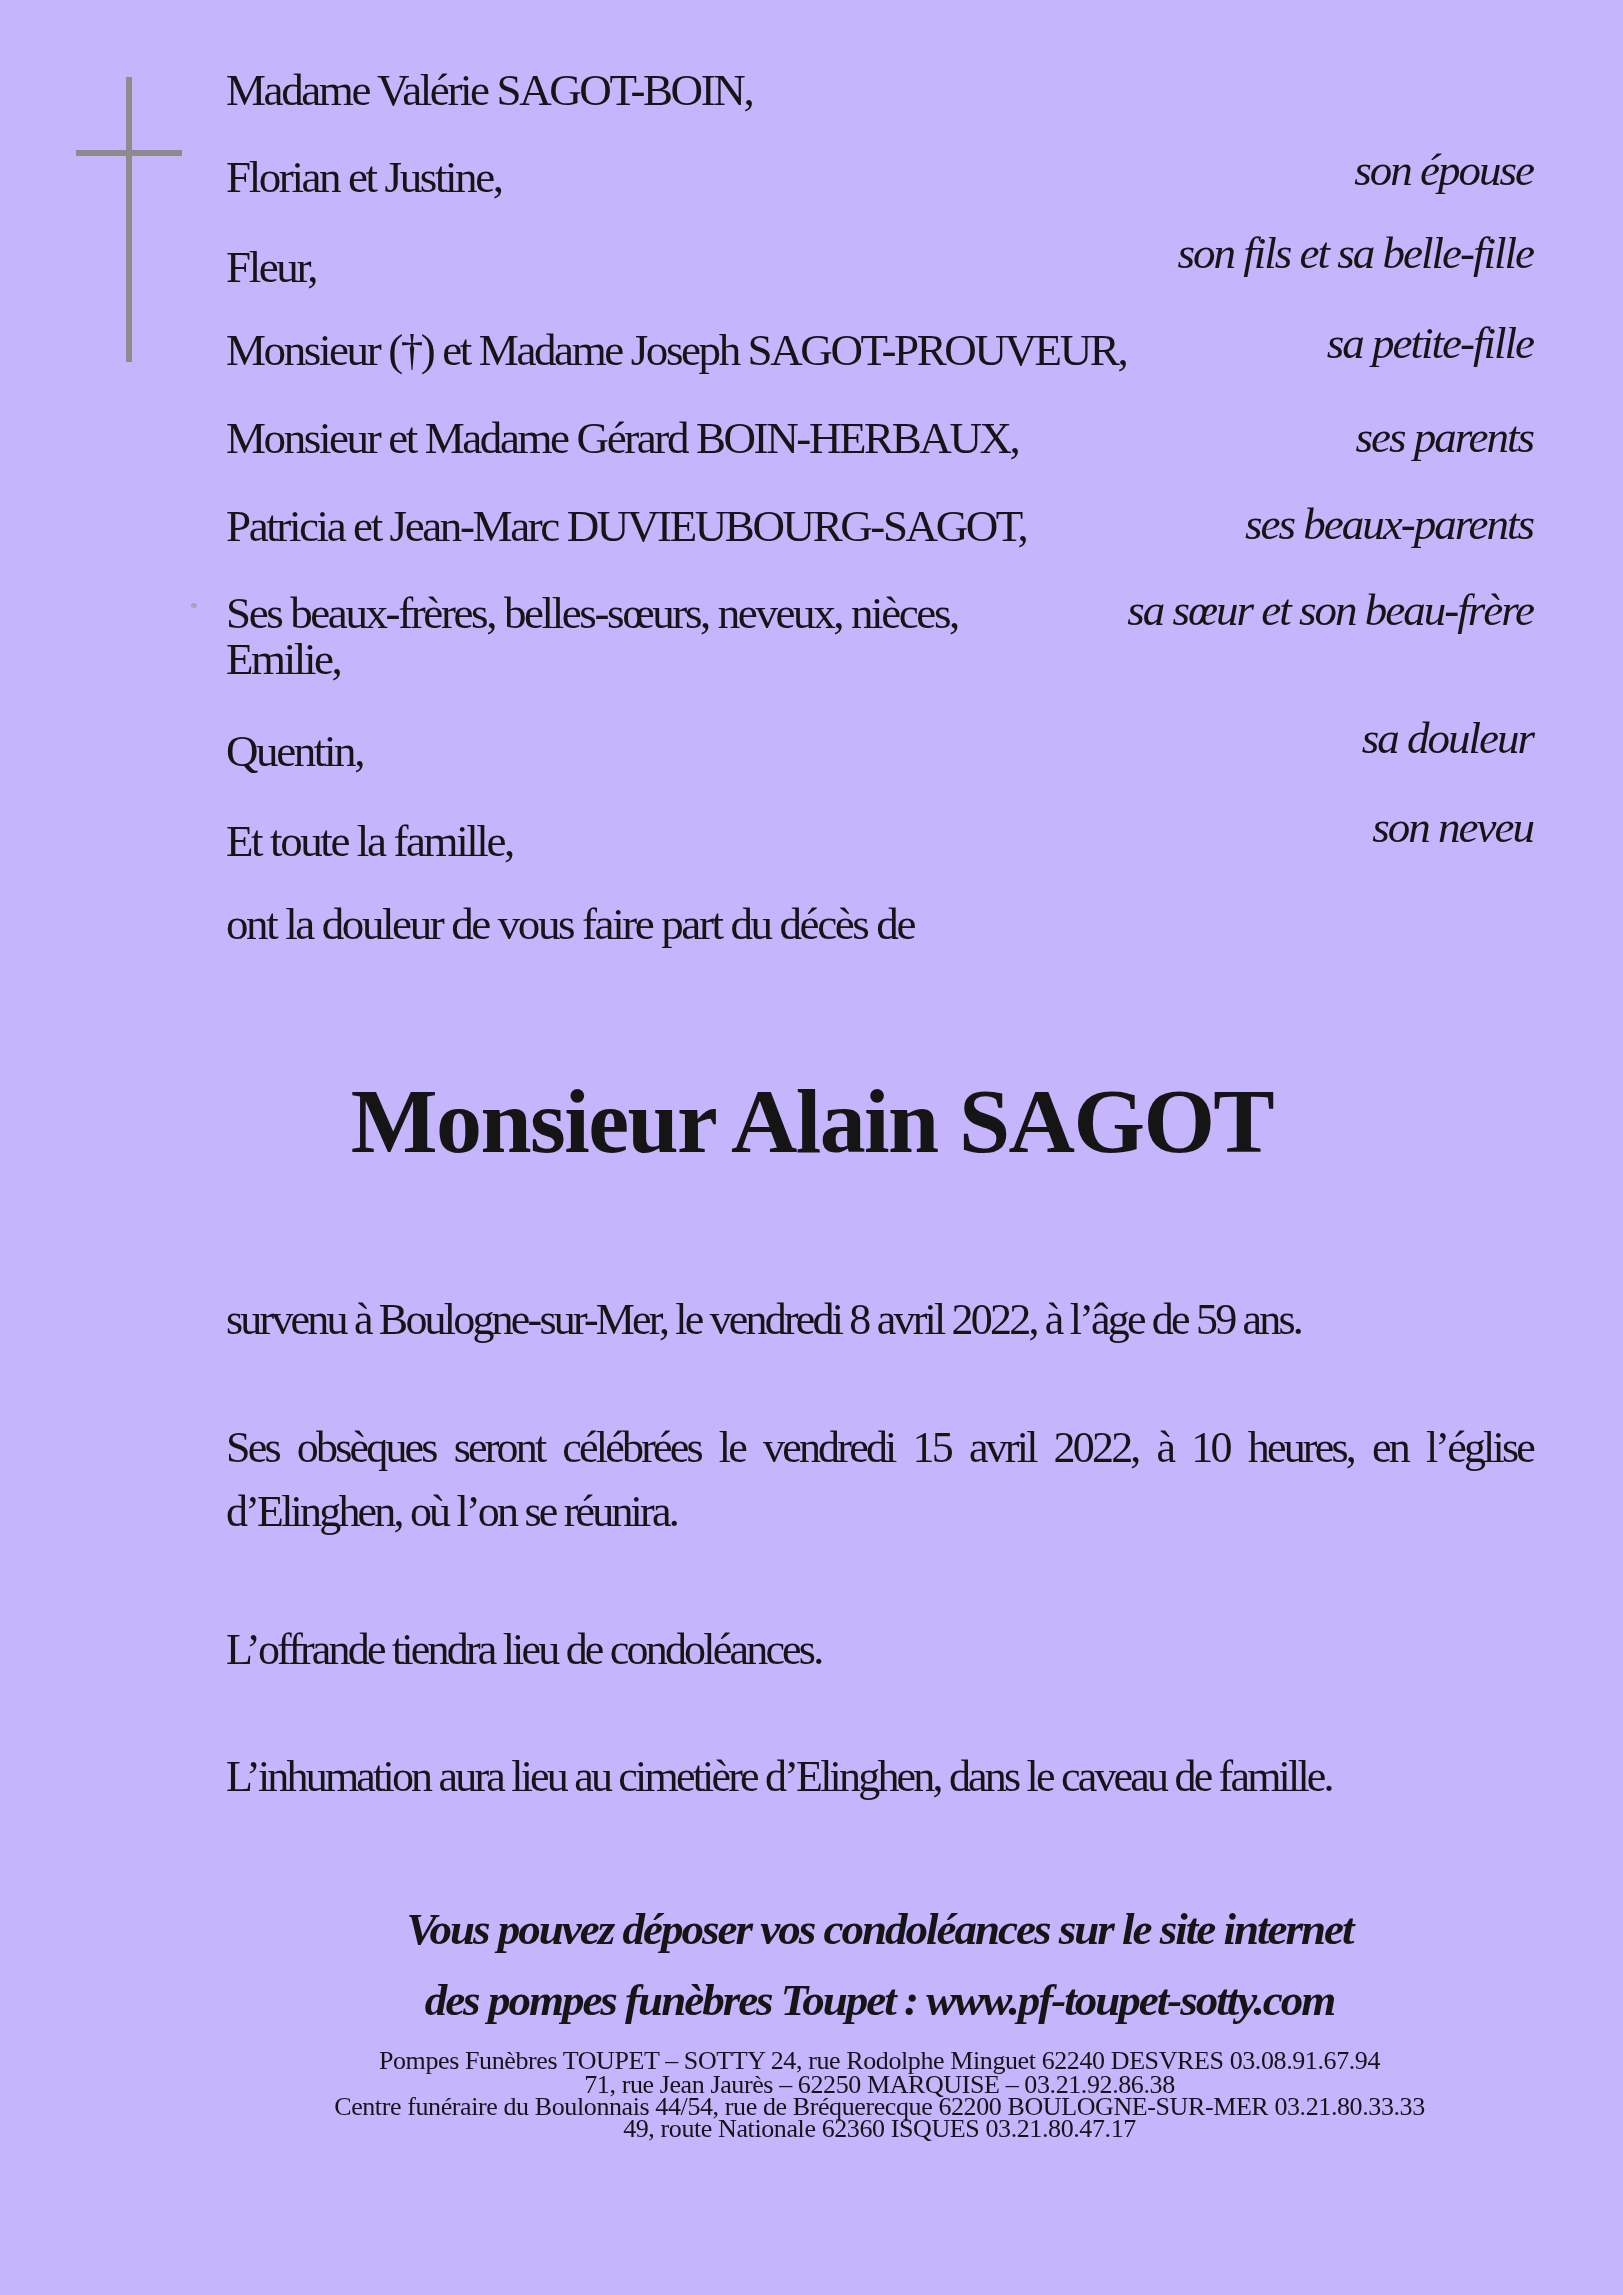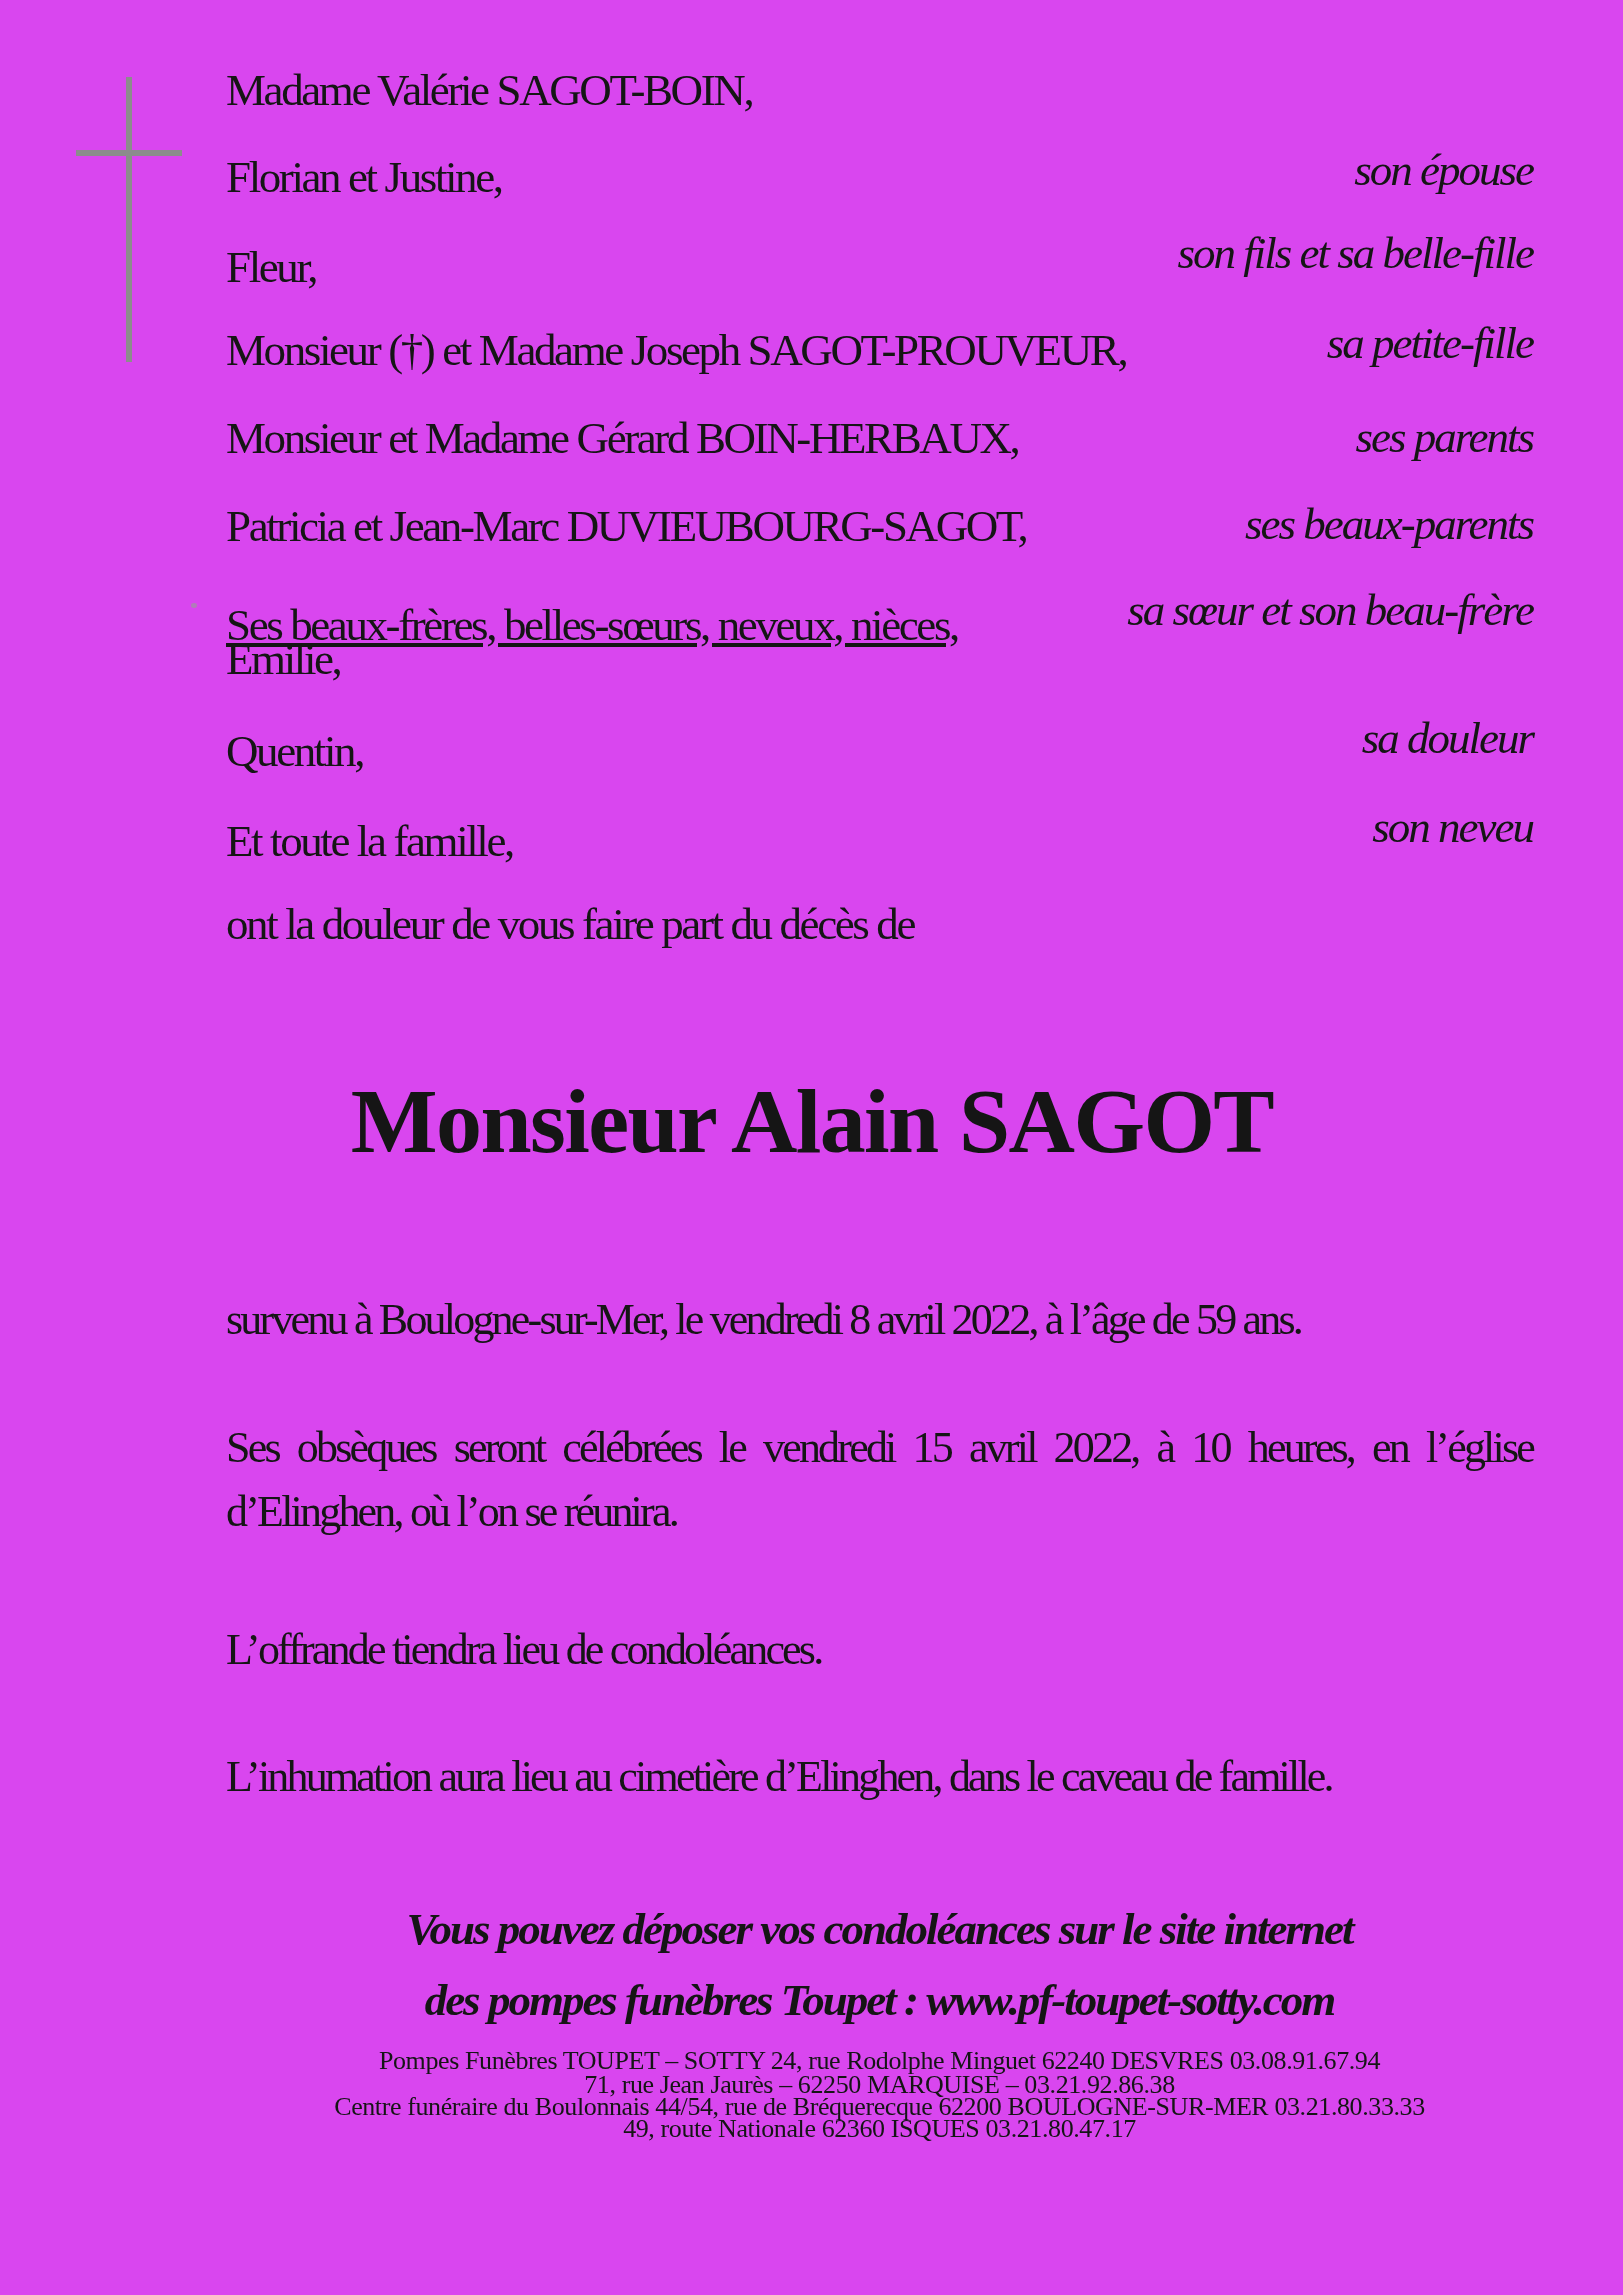--- a/index.html
+++ b/index.html
@@ -1,21 +1,21 @@
 <!DOCTYPE html>
 <html style="font-size:12.8px"><head>
 <meta charset="utf-8">
 <style>
   html, body { margin: 0; padding: 0; background: #e8e8e8; }
   .page {
     position: relative;
     width: 1624px;
     height: 2295px;
     margin: 0 auto;
-    background: #d946ef;
+    background: #c4b5fd;
     overflow: hidden;
     font-family: "Liberation Serif", "DejaVu Serif", serif;
     color: #151515;
   }
 
   
   .cross-v { position: absolute; left: 126px; top: 77px;  width: 5.6px;  height: 285px; background: #8c8c8c; }
   .cross-h { position: absolute; left: 76px;  top: 150px; width: 106px; height: 5.6px;  background: #8c8c8c; }
 
   
@@ -36,21 +36,21 @@
     letter-spacing: -2px;
     margin-top: 40px;
   }
 
   .n1 { top: 64px; }   .l1 { top: 104px; }
   .n2 { top: 151px; }  .l2 { top: 187px; }
   .n3 { top: 241px; }  .l3 { top: 277px; }
   .n4 { top: 324px; }  .l4 { top: 371px; }
   .n5 { top: 412px; }  .l5 { top: 458px; font-family: Liberation Serif, serif; }
   .n6 { top: 500px; }  .l6 { top: 544px; }
-  .n7a { top: 599px; text-decoration: underline; } .n7b { top: 633px; } .l7 { top: 672px; }
+  .n7a { top: 587px; } .n7b { top: 633px; } .l7 { top: 672px; }
   .n8 { top: 725px; }  .l8 { top: 761px; }
   .n9 { top: 815px; }
   .intro { top: 898px; }
 
   .title {
     position: absolute;
     left: 0; right: 0;
     top: 1071px;
     margin: 0;
     text-align: center;

